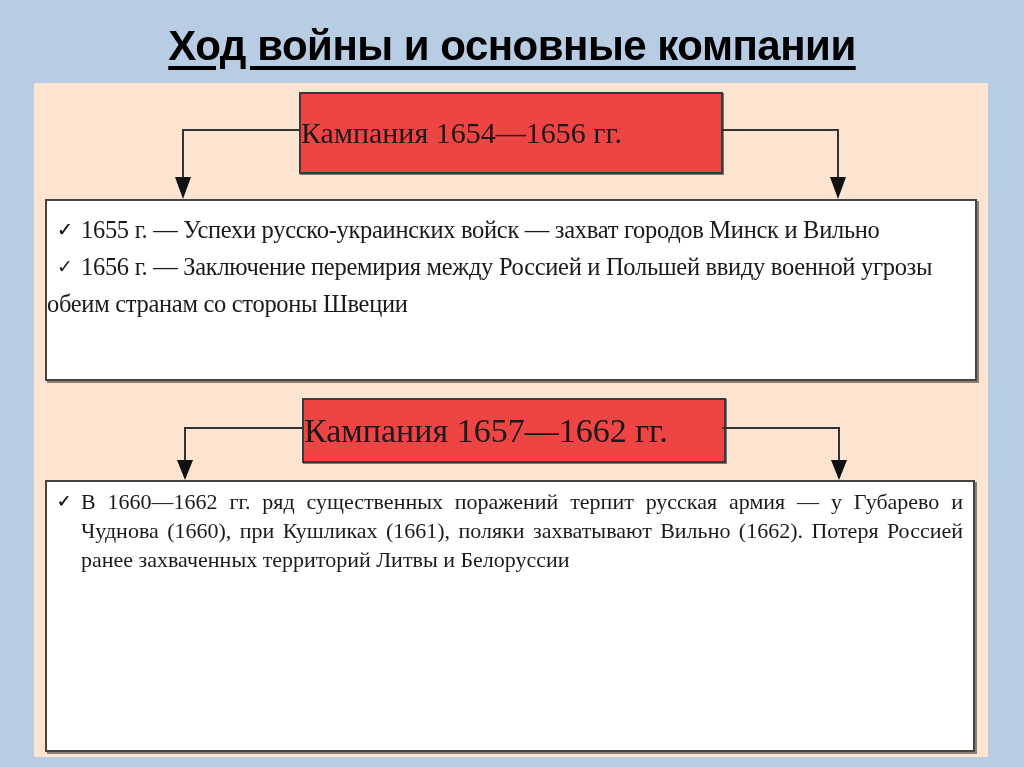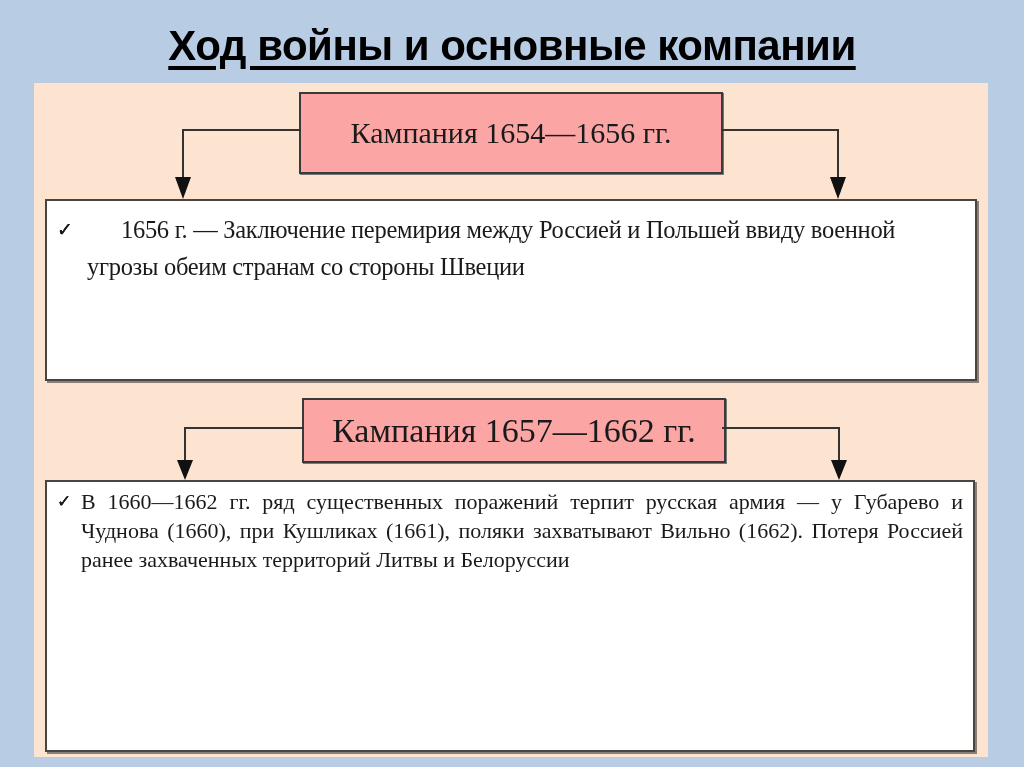--- a/index.html
+++ b/index.html
@@ -14,23 +14,23 @@
     font-family: "Liberation Sans", sans-serif;
     font-weight: bold; font-size: 42px; color: #000;
     letter-spacing: -0.5px;
   }
   .title span { text-decoration: underline; text-decoration-thickness: 4px; text-underline-offset: 6px; }
   .panel {
     position: absolute; left: 34px; top: 83px; width: 954px; height: 674px;
     background: #fde4d0;
   }
   .hbox {
-    position: absolute; background: #fca5a5;
+    position: absolute; background: #ef4444;
     border: 2px solid #3a3a3a; box-shadow: 1px 1px 0 #777;
-    display: flex; align-items: center; justify-content: center;
+    display: flex; align-items: center; 
     font-size: 30px; color: #1a1a1a;
   }
   .line { position: absolute; background: #333; }
   .arrowhead {
     position: absolute; width: 0; height: 0;
     border-left: 8px solid transparent; border-right: 8px solid transparent;
     border-top: 22px solid #111;
   }
   .lbox {
     position: absolute; background: #fff;
@@ -61,24 +61,25 @@
 <div class="line" style="left:837px; top:129px; width:2px; height:50px;"></div>
 <div class="arrowhead" style="left:830px; top:177px;"></div>
 
 <div class="lbox" style="left:45px; top:199px; width:928px; height:178px;">
   <div class="l1">
     <div class="item">
       <span class="check">✓</span>
     </div>
     <div class="item">
       <span class="check">✓</span>
+      <span>1655 г. — Успехи русско-украинских войск — захват городов Минск и Вильно</span>
     </div>
     <div class="item" style="padding-left:0;">
       <span class="check">✓</span>
-      <span style="display:block; text-indent:34px;padding-left:40px;">1656 г. — Заключение перемирия между Россией и Польшей ввиду военной угрозы обеим странам со стороны Швеции</span>
+      <span style="display:block; text-indent:34px;">1656 г. — Заключение перемирия между Россией и Польшей ввиду военной угрозы обеим странам со стороны Швеции</span>
     </div>
   </div>
 </div>
 
 <div class="hbox" style="left:302px; top:398px; width:420px; height:61px; font-size:34px;">
   <span>Кампания 1657—1662 гг.</span>
 </div>
 <div class="line" style="left:184px; top:427px; width:120px; height:2px;"></div>
 <div class="line" style="left:184px; top:427px; width:2px; height:36px;"></div>
 <div class="arrowhead" style="left:177px; top:460px; border-top-width:20px;"></div>

